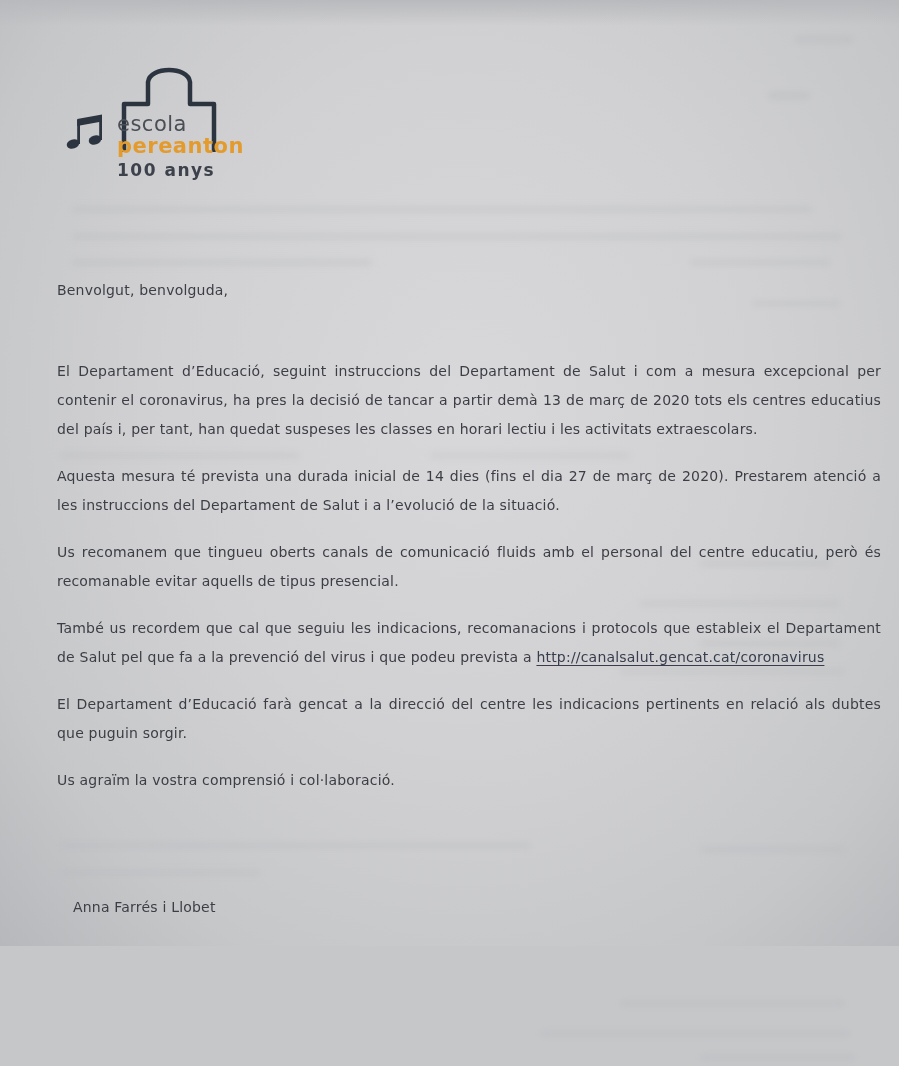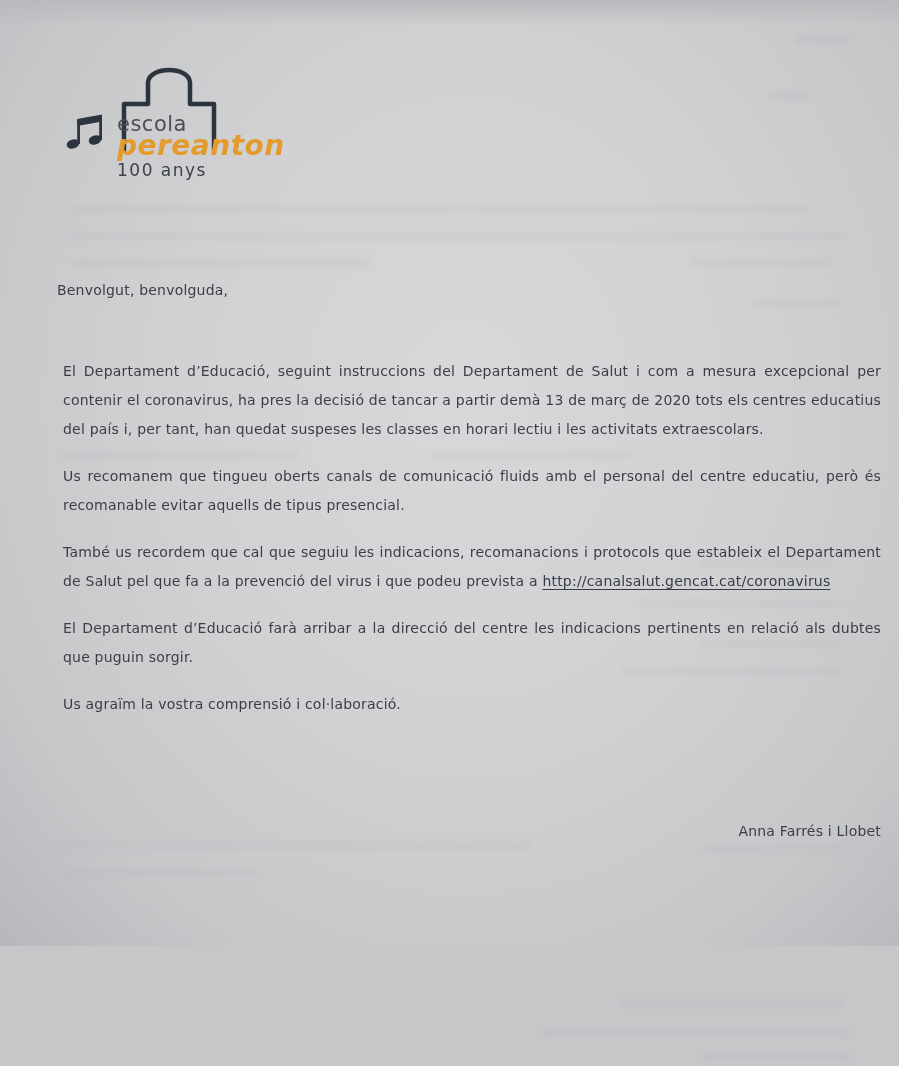--- a/index.html
+++ b/index.html
@@ -23,33 +23,33 @@
   .ghost{position:absolute;height:7px;background:#b2b4b9;border-radius:3px;
          filter:blur(3px);opacity:.32;}
   
   .logo{position:absolute;left:62px;top:62px;width:190px;height:132px;}
   .logo svg{position:absolute;display:block;}
   .building{left:52px;top:0;width:110px;height:90px;}
   .notes{left:2px;top:48px;width:46px;height:42px;}
   .logo-text{position:absolute;left:55px;top:51px;line-height:22px;white-space:nowrap;}
   .logo-text span{display:block;}
   .logo-l1{font-size:21px;color:#4a4e55;letter-spacing:.5px;}
-  .logo-l2{font-size:28px;font-weight:bold;color:#e49b2d;letter-spacing:.5px;font-style:italic;}
-  .logo-l3{font-size:17px;font-weight:normal;color:#3c414b;letter-spacing:1.5px;margin-top:2px;}
+  .logo-l2{font-size:21px;font-weight:bold;color:#e49b2d;letter-spacing:.5px;}
+  .logo-l3{font-size:17px;font-weight:bold;color:#3c414b;letter-spacing:1.5px;margin-top:2px;}
   
   .letter{
     position:absolute;left:57px;top:276px;width:824px;
     color:#3c3e45;font-size:14px;line-height:29px;
     text-align:justify;letter-spacing:.2px;
   }
-  .letter p{margin:0 0 18px 6px;}
+  .letter p{margin:0 0 18px 0;}
   .salutation{margin:0 0 52px 0 !important;text-align:left;}
   .letter a{color:#373d4c;text-decoration:underline;text-underline-offset:3px;}
   .signature{margin-top:98px;text-align:left;}
-  .signature p{margin:0 0 16px 5px;text-align:right;}
+  .signature p{margin:0 0 16px 16px;text-align:left;}
 </style>
 </head>
 <body>
 
 <div class="page">
 
   <div class="ghost-layer">
     <i class="ghost" style="left:795px;top:36px;width:58px;"></i>
     <i class="ghost" style="left:768px;top:92px;width:42px;"></i>
     <i class="ghost" style="left:72px;top:206px;width:740px;opacity:.26;"></i>
@@ -89,27 +89,28 @@
       <span class="logo-l2">pereanton</span>
       <span class="logo-l3">100 anys</span>
     </div>
   </header>
 
   <main class="letter">
     <p class="salutation">Benvolgut, benvolguda,</p>
 
     <p>El Departament d’Educació, seguint instruccions del Departament de Salut i com a mesura excepcional per contenir el coronavirus, ha pres la decisió de tancar a partir demà 13 de març de 2020 tots els centres educatius del país i, per tant, han quedat suspeses les classes en horari lectiu i les activitats extraescolars.</p>
 
+    <p>Aquesta mesura té prevista una durada inicial de 14 dies (fins el dia 27 de març de 2020). Prestarem atenció a les instruccions del Departament de Salut i a l’evolució de la situació.</p>
 
     <p>Us recomanem que tingueu oberts canals de comunicació fluids amb el personal del centre educatiu, però és recomanable evitar aquells de tipus presencial.</p>
 
     <p><span>També us recordem que cal que seguiu les indicacions, recomanacions i protocols que estableix el Departament de Salut pel que fa a la prevenció del virus i que podeu prevista a</span>
       <a href="#">http://canalsalut.gencat.cat/coronavirus</a></p>
 
-    <p>El Departament d’Educació farà arribar a la direcció del centre les indicacions pertinents en relació als dubtes que puguin sorgir.</p>
+    <p>El Departament d’Educació farà gencat a la direcció del centre les indicacions pertinents en relació als dubtes que puguin sorgir.</p>
 
     <p>Us agraïm la vostra comprensió i col·laboració.</p>
 
     <div class="signature">
       <p>Anna Farrés i Llobet</p>
     </div>
   </main>
 
 </div>
 

